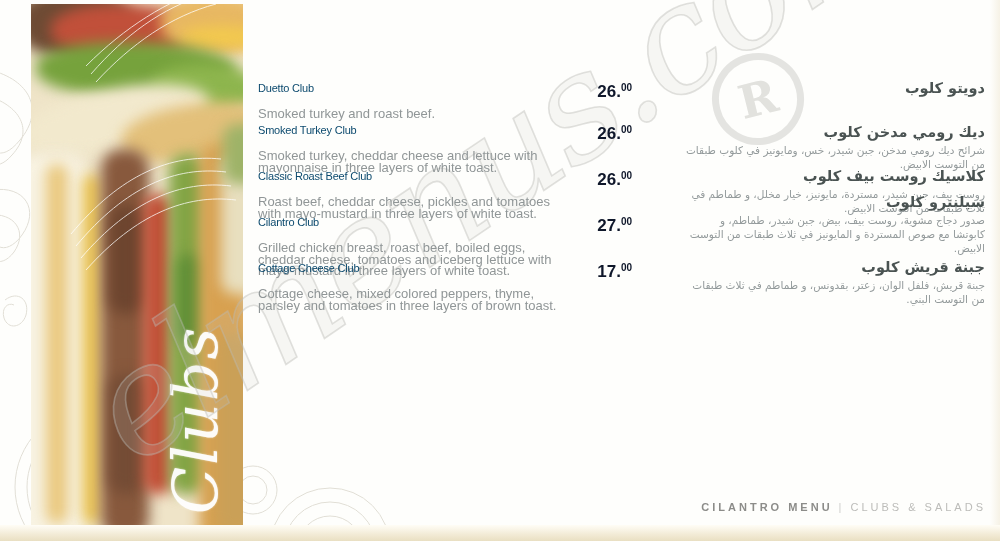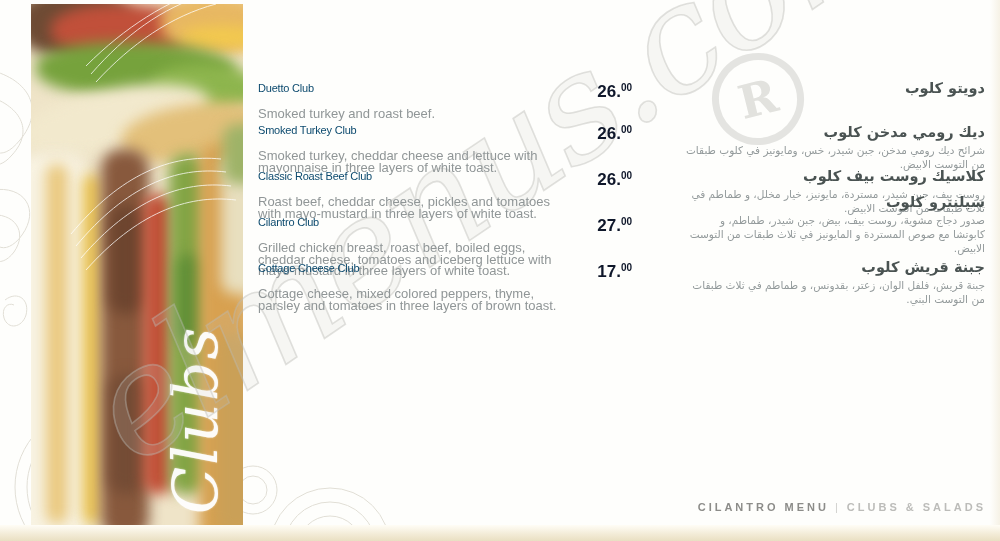--- a/index.html
+++ b/index.html
@@ -82,21 +82,21 @@
     font-family:"DejaVu Sans", sans-serif;
     font-size:10.5px;color:#939a9b;line-height:14px;margin-top:1px;
   }
   
   .footer{
     position:absolute;right:14px;top:501px;
     font-size:11px;letter-spacing:3px;white-space:nowrap;
   }
   .footer .brand{color:#8c8c89;font-weight:bold;}
   .footer .sep{color:#cfcfcc;font-weight:normal;margin:0 6px;}
-  .footer .section{color:#bcbcb9;font-weight:bold;}
+  .footer .section{color:#bcbcb9;font-weight:normal;}
 </style>
 </head>
 <body>
 
 <svg class="deco-svg" width="1000" height="541" viewBox="0 0 1000 541">
   <g fill="none" stroke="#dcd9cf" stroke-width="1" opacity="0.85">
     <path d="M-10,70 C30,80 45,110 20,140 C0,165 -15,150 -10,130"></path>
     <path d="M-15,95 C20,105 35,130 12,155 C-5,175 -18,160 -12,145"></path>
     <path d="M-8,190 C25,185 40,210 22,235 C8,255 -10,250 -5,230"></path>
     <path d="M-12,215 C15,212 28,232 14,252 C2,268 -12,262 -8,248"></path>

